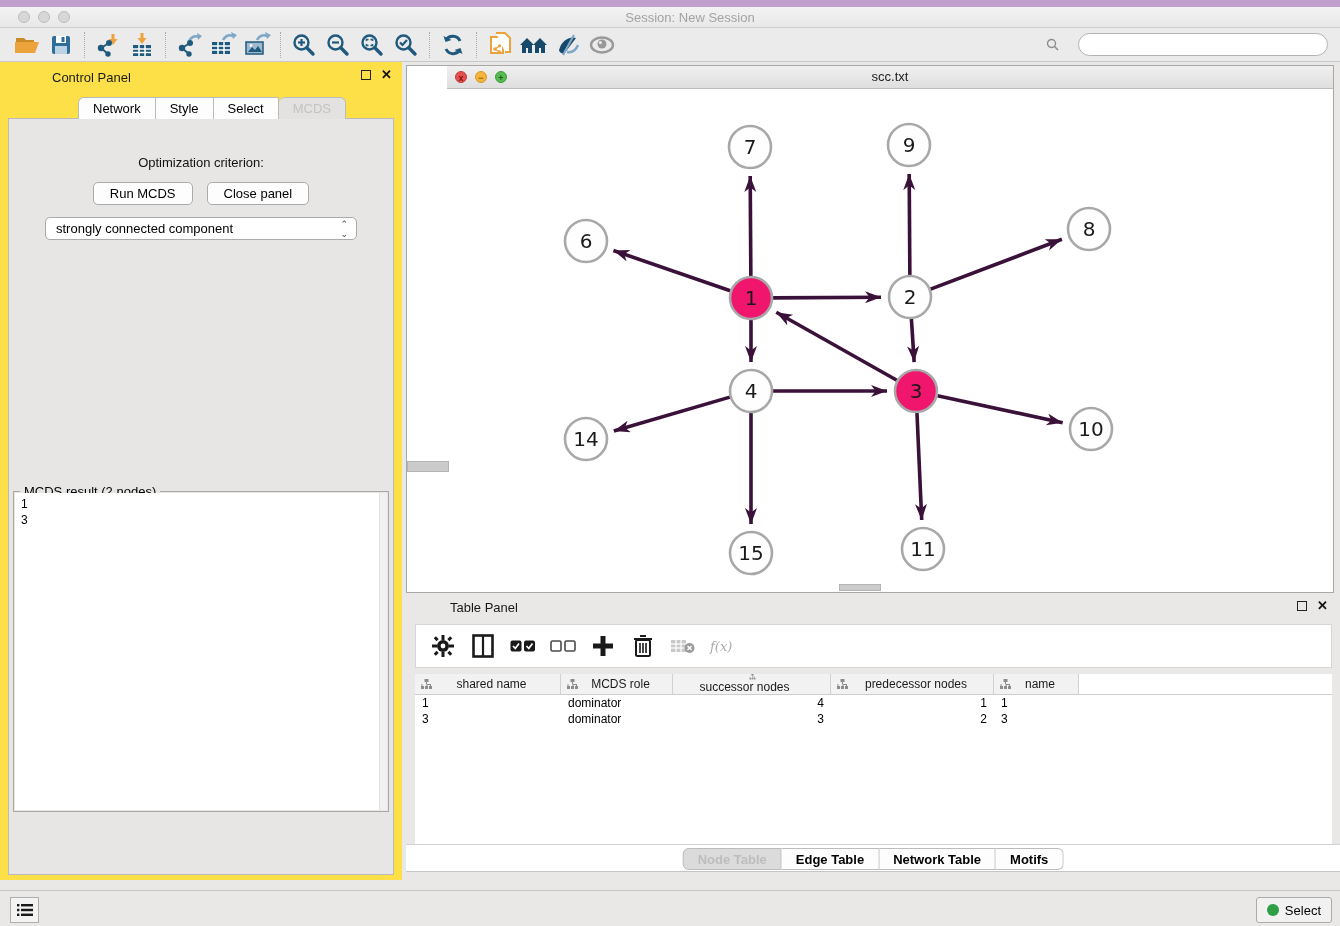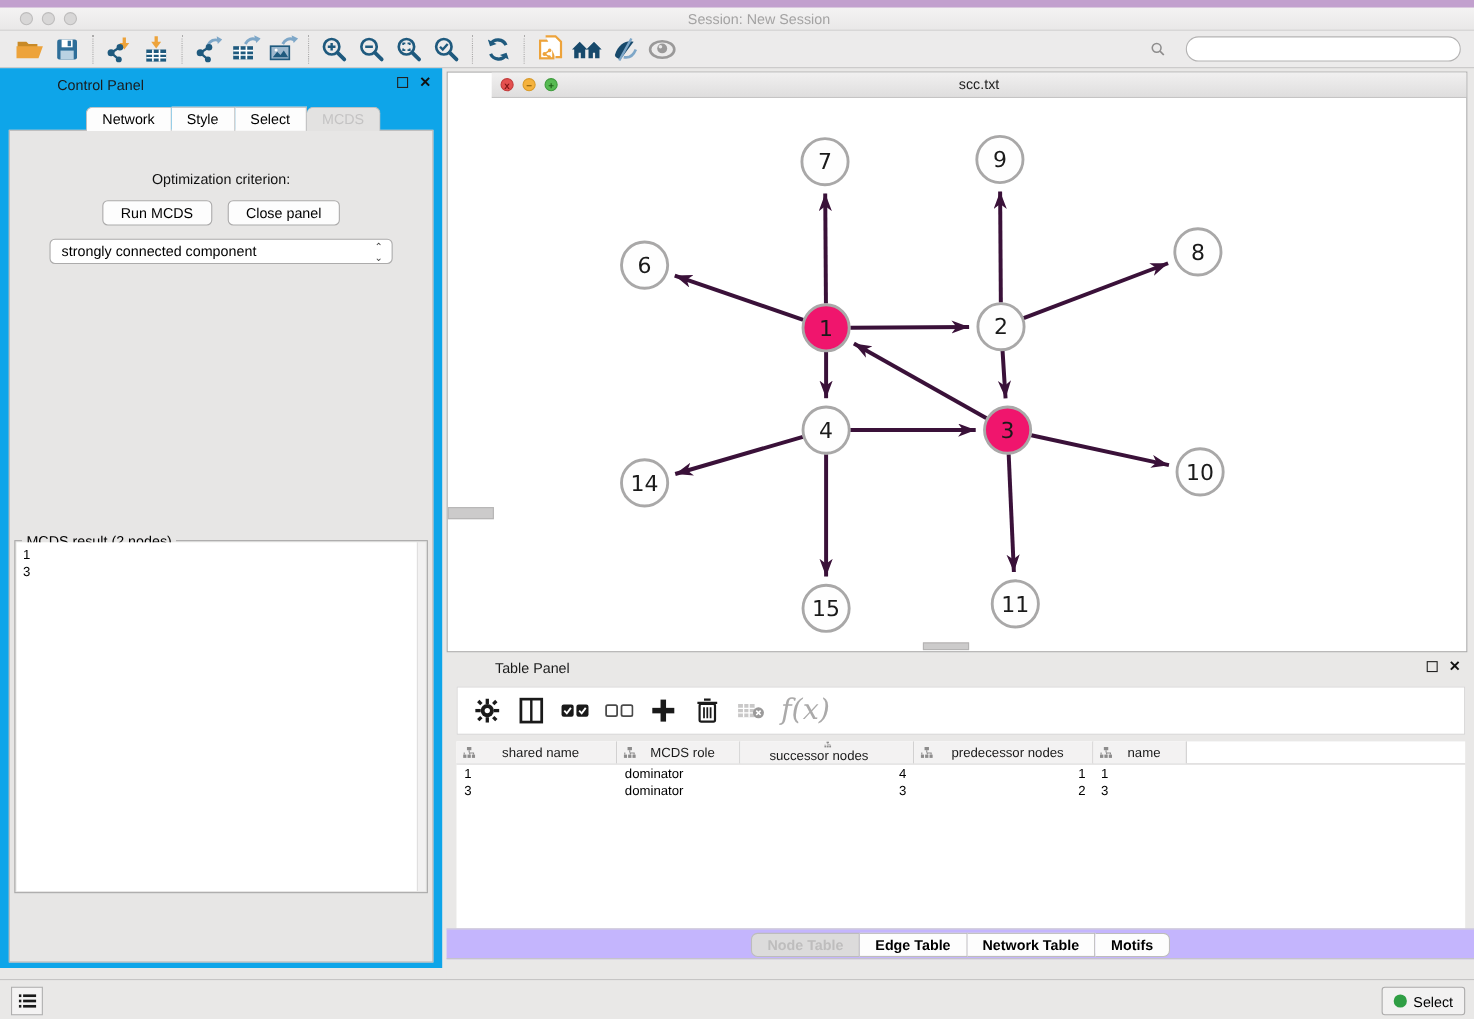--- a/index.html
+++ b/index.html
@@ -14,21 +14,21 @@
   #win-title { width:100%; text-align:center; color:#A4A3A3; font-size:13px; line-height:21px; }
 
   #toolbar { left:0; top:28px; width:1340px; height:34px; background:#ECEBEB; border-bottom:1px solid #C9C8C8; display:flex; align-items:center; padding-left:10px; }
   .tb-btn { width:34px; height:30px; display:flex; align-items:center; justify-content:center; }
   .tb-sep { width:1px; height:26px; border-left:1px dotted #ABAAAA; margin:0 6px; }
   #search-wrap { position:absolute; right:12px; top:33px; width:290px; height:23px; }
   #search-input { width:100%; height:100%; border:1px solid #B4B3B3; border-radius:12px; background:#fff; padding:0 8px 0 24px; font-size:12px; outline:none; }
   #search-icon { position:absolute; left:8px; top:5px; }
 
   
-  #control-panel { left:0; top:62px; width:402px; height:818px; background:#0ea5e9; }
+  #control-panel { left:0; top:62px; width:402px; height:818px; background:#fde047; }
   #cp-header { position:relative; height:28px; }
   #cp-title { position:absolute; left:12px; top:8px; font-size:13px; color:#1a1a1a; }
   .panel-btns { position:absolute; right:10px; top:8px; display:flex; gap:10px; align-items:center; }
   .float-btn { width:10px; height:10px; border:1.5px solid #222; background:transparent; }
   .close-x { font-size:13px; font-weight:bold; color:#111; line-height:10px; }
   #cp-tabs { position:absolute; left:78px; top:35px; display:flex; z-index:2; }
   .cp-tab { height:22px; padding:0 14px; font-size:13px; line-height:21px; background:#FDFDFD; border:1px solid #BDBCBC; border-bottom:none; text-align:center; color:#000; }
   .cp-tab:first-child { border-top-left-radius:6px; }
   .cp-tab:last-child { border-top-right-radius:6px; }
   .cp-tab + .cp-tab { border-left:none; }
@@ -50,29 +50,29 @@
   .sem { width:12px; height:12px; border-radius:50%; position:absolute; top:5px; font-size:9px; font-weight:bold; text-align:center; line-height:12px; }
   #net-title { width:100%; text-align:center; font-size:13px; line-height:22px; color:#222; }
   #graph { position:absolute; left:0; top:23px; width:926px; height:503px; }
   .pane-thumb { background:#CCCBCB; border:1px solid #B5B4B4; }
 
   
   #table-panel { left:406px; top:595px; width:934px; height:295px; background:#E9E8E7; }
   #tp-title { position:absolute; left:8px; top:5px; font-size:13px; color:#1a1a1a;margin-left:36px; }
   #tp-toolbar { position:absolute; left:9px; top:29px; width:917px; height:44px; background:#fff; border:1px solid #D7D6D6; display:flex; align-items:center; gap:14px; padding-left:14px; }
   .tp-icon { display:flex; align-items:center; justify-content:center; width:26px; height:28px; }
-  #fx-label { font-size:26px; font-style:italic; color:#ABAAAA; font-family:"DejaVu Serif", serif; }
+  #fx-label { font-size:13px; font-style:italic; color:#ABAAAA; font-family:"DejaVu Serif", serif; }
   #tp-table { position:absolute; left:9px; top:79px; width:917px; height:170px; background:#fff; }
   #tp-head { display:flex; height:21px; border-bottom:1px solid #CFCECE; }
   .th { background:#F3F2F2; border-right:1px solid #D2D1D1; display:flex; align-items:center; font-size:12px; color:#1a1a1a; }
   .th .hier { margin:0 5px 0 6px; }
   .th .lbl { flex:1; text-align:center; padding-right:14px; }
   .tr { display:flex; height:16px; font-size:12px; color:#000; }
   .td { padding:0 7px; line-height:16px; white-space:nowrap; overflow:hidden; }
-  #tp-tabstrip { position:absolute; left:0; bottom:18px; width:934px; height:28px; background:#c4b5fd; border-top:1px solid #D4D3D3; border-bottom:1px solid #C6C5C5; }
+  #tp-tabstrip { position:absolute; left:0; bottom:18px; width:934px; height:28px; background:#ffffff; border-top:1px solid #D4D3D3; border-bottom:1px solid #C6C5C5; }
   #tp-tabs { position:absolute; left:50%; transform:translateX(-50%); top:3px; display:flex; }
   .tp-tab { height:22px; padding:0 14px; font-size:13px; font-weight:bold; line-height:21px; background:#FDFDFD; border:1px solid #BDBCBC; color:#000; }
   .tp-tab:first-child { border-radius:6px 0 0 6px; }
   .tp-tab:last-child { border-radius:0 6px 6px 0; }
   .tp-tab + .tp-tab { border-left:none; }
   .tp-tab.active { background:#DCDBDB; color:#BEBDBD; }
 
   
   #statusbar { left:0; top:890px; width:1340px; height:36px; background:#E9E8E7; border-top:1px solid #C6C5C5; }
   #list-btn { position:absolute; left:10px; top:6px; width:29px; height:26px; background:#F4F3F3; border:1px solid #AFAEAE; display:flex; align-items:center; justify-content:center; }

